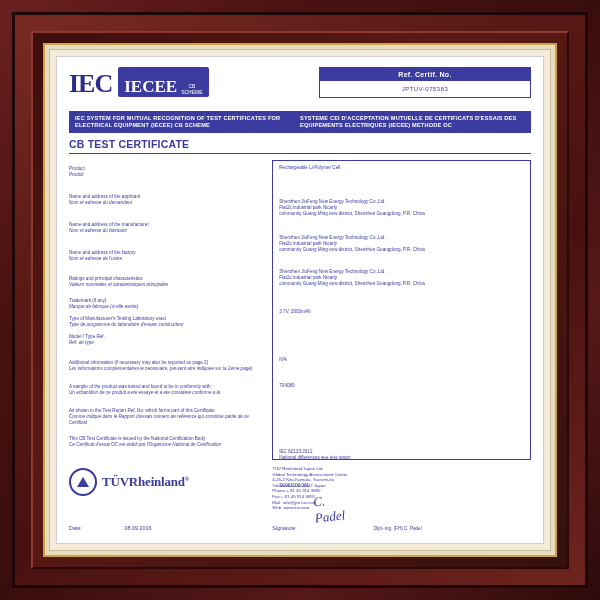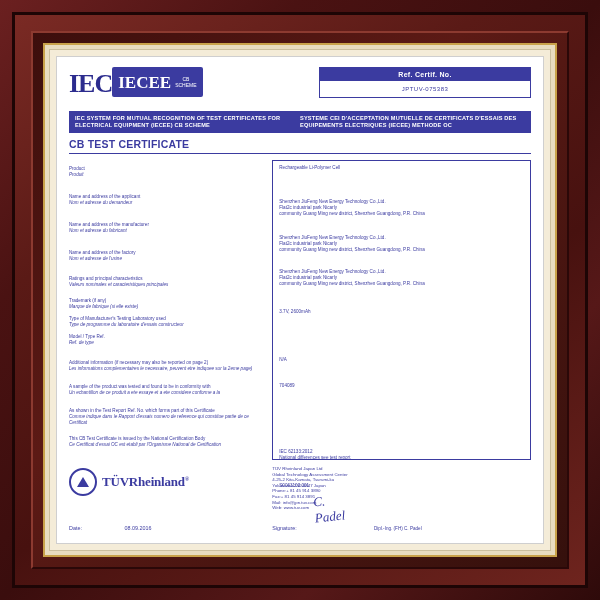--- a/index.html
+++ b/index.html
@@ -65,37 +65,38 @@
     border: 1px solid #cfcfcf;
     padding: 10px 12px;
     overflow: hidden;
     color: #2b2b7a;
   }
 
   
   .hdr {
     display: flex;
     align-items: flex-start;
+    gap: 6px;
     height: 40px;
   }
   .logo-iec {
     font-family: "Liberation Serif", serif;
     font-weight: bold;
     font-size: 26px;
     color: #2c2c8e;
     letter-spacing: -1px;
     line-height: 34px;
   }
   .logo-iecee {
     background: #3b3ba0;
     color: #ffffff;
     padding: 2px 6px;
     border-radius: 2px;
     display: flex;
-    align-items: center;
+    align-items: flex-end;
     gap: 4px;
     height: 30px;
     box-sizing: border-box;
   }
   .logo-iecee .big {
     font-family: "Liberation Serif", serif;
     font-weight: bold;
     font-size: 17px;
     line-height: 17px;
   }

